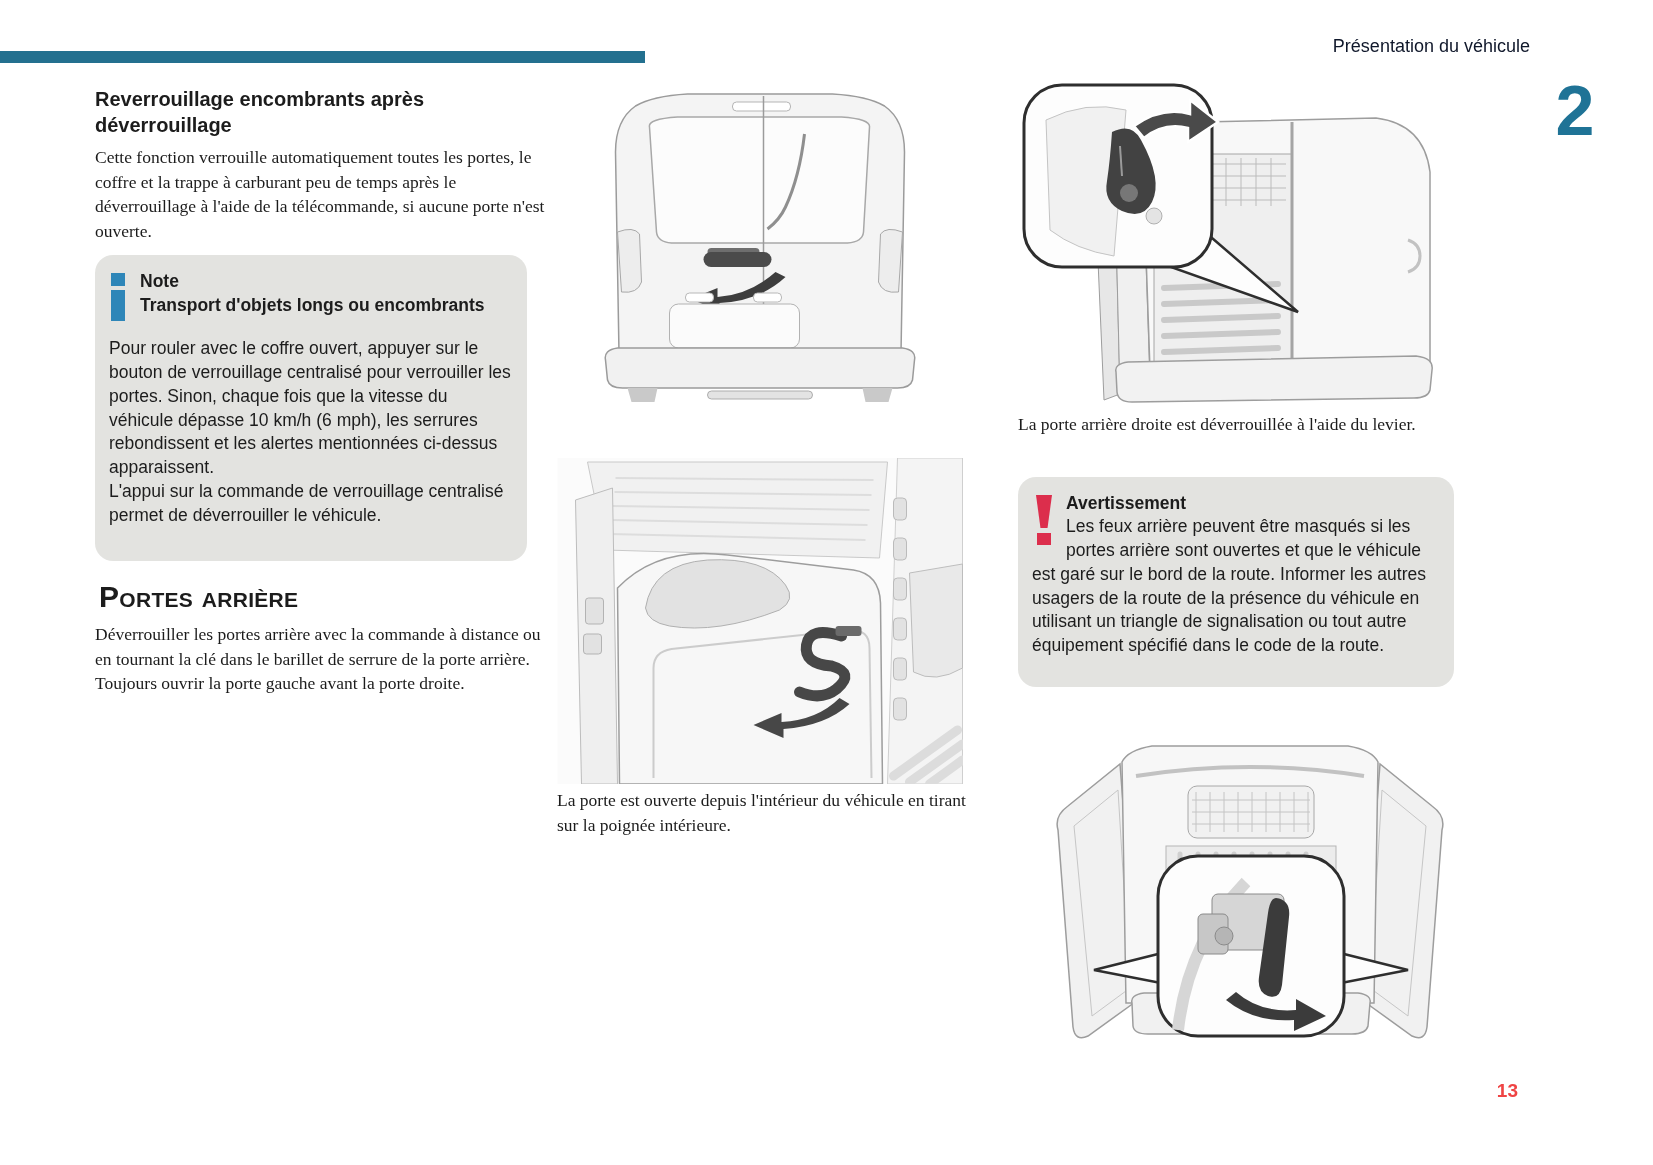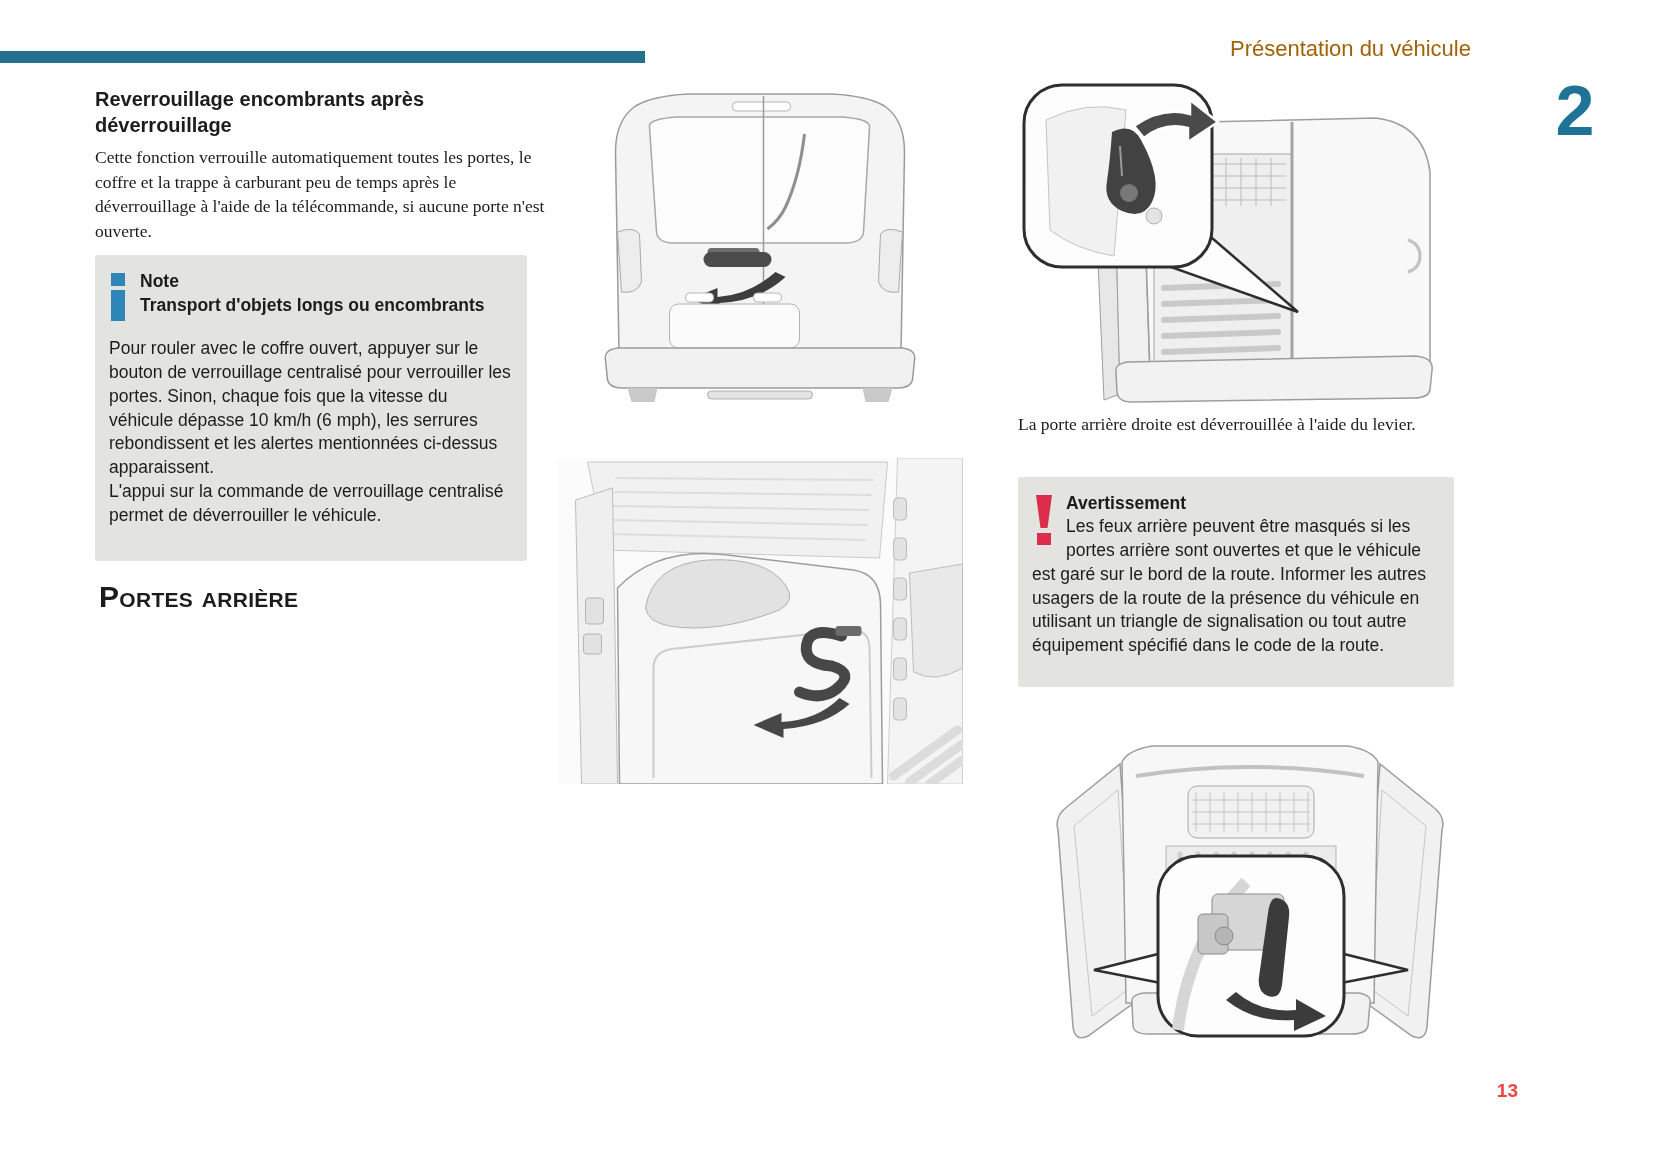--- a/index.html
+++ b/index.html
@@ -4,31 +4,31 @@
 <style>
   html,body { margin:0; padding:0; background:#ffffff; }
   #page {
     position:relative; width:1653px; height:1165px; background:#ffffff;
     font-family:"Liberation Sans", sans-serif; color:#1c1c1c;
     overflow:hidden;
   }
   .abs { position:absolute; }
   
   #teal-bar { left:0; top:51px; width:645px; height:12px; background:#23708f; }
-  #header-title { left:1230px; top:36px; width:300px; text-align:left;
-    font-size:22px; color:#a16207; }
+  #header-title { left:1230px; top:36px; width:300px; text-align:right;
+    font-size:18px; color:#0f172a; }
   #chapter-num { left:1540px; top:76px; width:70px; text-align:center;
     font-size:70px; font-weight:bold; color:#1f7396; line-height:1; }
   
   .body-text { font-size:17.5px; line-height:1.4;font-family:Liberation Serif, serif; }
   .prewrap { white-space:pre-line; }
   #lc-heading { left:95px; top:86px; width:450px; font-size:20px; font-weight:bold; line-height:1.3; }
   #lc-intro { left:95px; top:145px; width:452px; }
   
-  .info-box { background:#e3e3e0; border-radius:3px; padding:14px 16px 16px 14px; }
+  .info-box { background:#e3e3e0; border-radius:18px; padding:14px 16px 16px 14px; }
   #note-box { left:95px; top:255px; width:432px; box-sizing:border-box; height:306px; }
   #warning-box { left:1018px; top:477px; width:436px; box-sizing:border-box; height:210px; }
   .box-title { font-weight:bold; font-size:17.5px; line-height:1.38; }
   .box-subtitle { font-weight:bold; font-size:17.5px; line-height:1.38; }
   .box-body { font-size:17.5px; line-height:1.36; margin-top:20px; }
   #warning-box .box-body { margin-top:0; }
   
   .note-icon { float:left; width:15px; height:48px; margin:4px 14px 2px 2px; position:relative; }
   .note-icon::before { content:""; position:absolute; left:0; top:0; width:14px; height:13px; background:#2e86b8; }
   .note-icon::after  { content:""; position:absolute; left:0; top:17px; width:14px; height:31px; background:#2e86b8; }
@@ -66,20 +66,22 @@
 
   <div class="abs info-box" id="note-box">
     <span class="note-icon"></span>
     <div class="box-title">Note</div>
     <div class="box-subtitle">Transport d'objets longs ou encombrants</div>
     <div class="box-body prewrap">Pour rouler avec le coffre ouvert, appuyer sur le bouton de verrouillage centralisé pour verrouiller les portes. Sinon, chaque fois que la vitesse du véhicule dépasse 10 km/h (6 mph), les serrures rebondissent et les alertes mentionnées ci-dessus apparaissent.
 L'appui sur la commande de verrouillage centralisé permet de déverrouiller le véhicule.</div>
   </div>
 
   <h1 class="abs" id="section-heading" style="margin:4px">Portes arrière</h1>
+  <p class="abs body-text prewrap" id="lc-body" style="margin:0">Déverrouiller les portes arrière avec la commande à distance ou en tournant la clé dans le barillet de serrure de la porte arrière.
+Toujours ouvrir la porte gauche avant la porte droite.</p>
 
   <svg class="abs figure" id="fig1" viewBox="0 0 405 326">
     <path d="M62 300 L58 70 Q58 38 78 24 Q95 14 130 12 L275 12 Q310 14 327 24 Q347 38 347 70 L343 300 Z" fill="#f4f4f4" stroke="#9b9b9b" stroke-width="1.5"></path>
     <rect x="175" y="20" width="58" height="9" rx="4" fill="#ffffff" stroke="#b5b5b5"></rect>
     <path d="M92 45 Q90 37 120 35 L284 35 Q313 37 312 45 L306 150 Q305 160 290 161 L114 161 Q100 160 99 150 Z" fill="#fcfcfc" stroke="#a8a8a8" stroke-width="1.5"></path>
     <line x1="206" y1="14" x2="206" y2="296" stroke="#9b9b9b" stroke-width="1.5"></line>
     <path d="M247 52 Q242 95 228 125 Q222 138 210 147" fill="none" stroke="#8f8f8f" stroke-width="3"></path>
     <path d="M60 150 Q76 144 82 152 L84 200 Q80 212 64 210 Z" fill="#ededed" stroke="#a8a8a8"></path>
     <path d="M345 150 Q329 144 323 152 L321 200 Q325 212 341 210 Z" fill="#ededed" stroke="#a8a8a8"></path>
     <rect x="150" y="166" width="52" height="8" rx="4" fill="#6e6e6e"></rect>
@@ -122,20 +124,21 @@
     <path d="M18 42 L55 30 L60 326 L24 326 Z" fill="#efefef" stroke="#bdbdbd"></path>
     <rect x="28" y="140" width="18" height="26" rx="3" fill="#e2e2e2" stroke="#b3b3b3"></rect>
     <rect x="26" y="176" width="18" height="20" rx="3" fill="#e2e2e2" stroke="#b3b3b3"></rect>
     <path d="M62 326 L60 130 Q100 88 170 97 L296 112 Q322 116 323 145 L325 326 Z" fill="#f7f7f7" stroke="#9d9d9d" stroke-width="1.5"></path>
     <path d="M88 150 Q95 106 150 102 Q208 99 228 127 Q239 142 222 152 Q160 176 112 168 Q90 164 88 150 Z" fill="#e2e2e2" stroke="#b0b0b0"></path>
     <path d="M96 320 L96 210 Q96 194 114 191 L292 172 Q312 171 312 190 L314 320" fill="none" stroke="#cccccc" stroke-width="2"></path>
     <path d="M284 178 q-32 -10 -35 9 t25 21 q24 7 5 23 q-15 12 -37 3" fill="none" stroke="#474747" stroke-width="11" stroke-linecap="round"></path>
     <rect x="278" y="168" width="26" height="10" rx="3" fill="#6b6b6b"></rect>
     <path d="M282 240 Q260 262 224 264 L224 255 L196 267 L226 280 L226 271 Q268 268 292 246 Z" fill="#474747"></path>
   </svg>
+  <p class="abs body-text" id="cap2" style="margin:0">La porte est ouverte depuis l'intérieur du véhicule en tirant sur la poignée intérieure.</p>
 
   <svg class="abs figure" id="fig3" viewBox="0 0 438 330">
     <path d="M78 88 L98 70 L104 314 L88 320 Z" fill="#e7e7e7" stroke="#9d9d9d"></path>
     <path d="M98 70 L126 60 L134 302 L104 314 Z" fill="#f0f0f0" stroke="#9d9d9d"></path>
     <path d="M126 60 Q150 44 185 42 L360 38 Q408 44 414 92 L414 284 L134 290 Z" fill="#f8f8f8" stroke="#9d9d9d" stroke-width="1.5"></path>
     <rect x="138" y="74" width="138" height="212" fill="#efefef" stroke="#a5a5a5"></rect>
     <g stroke="#bbbbbb" stroke-width="1">
       <line x1="144" y1="84" x2="270" y2="84"></line>
         <line x1="144" y1="96" x2="270" y2="96"></line>
       <line x1="144" y1="108" x2="270" y2="108"></line>

